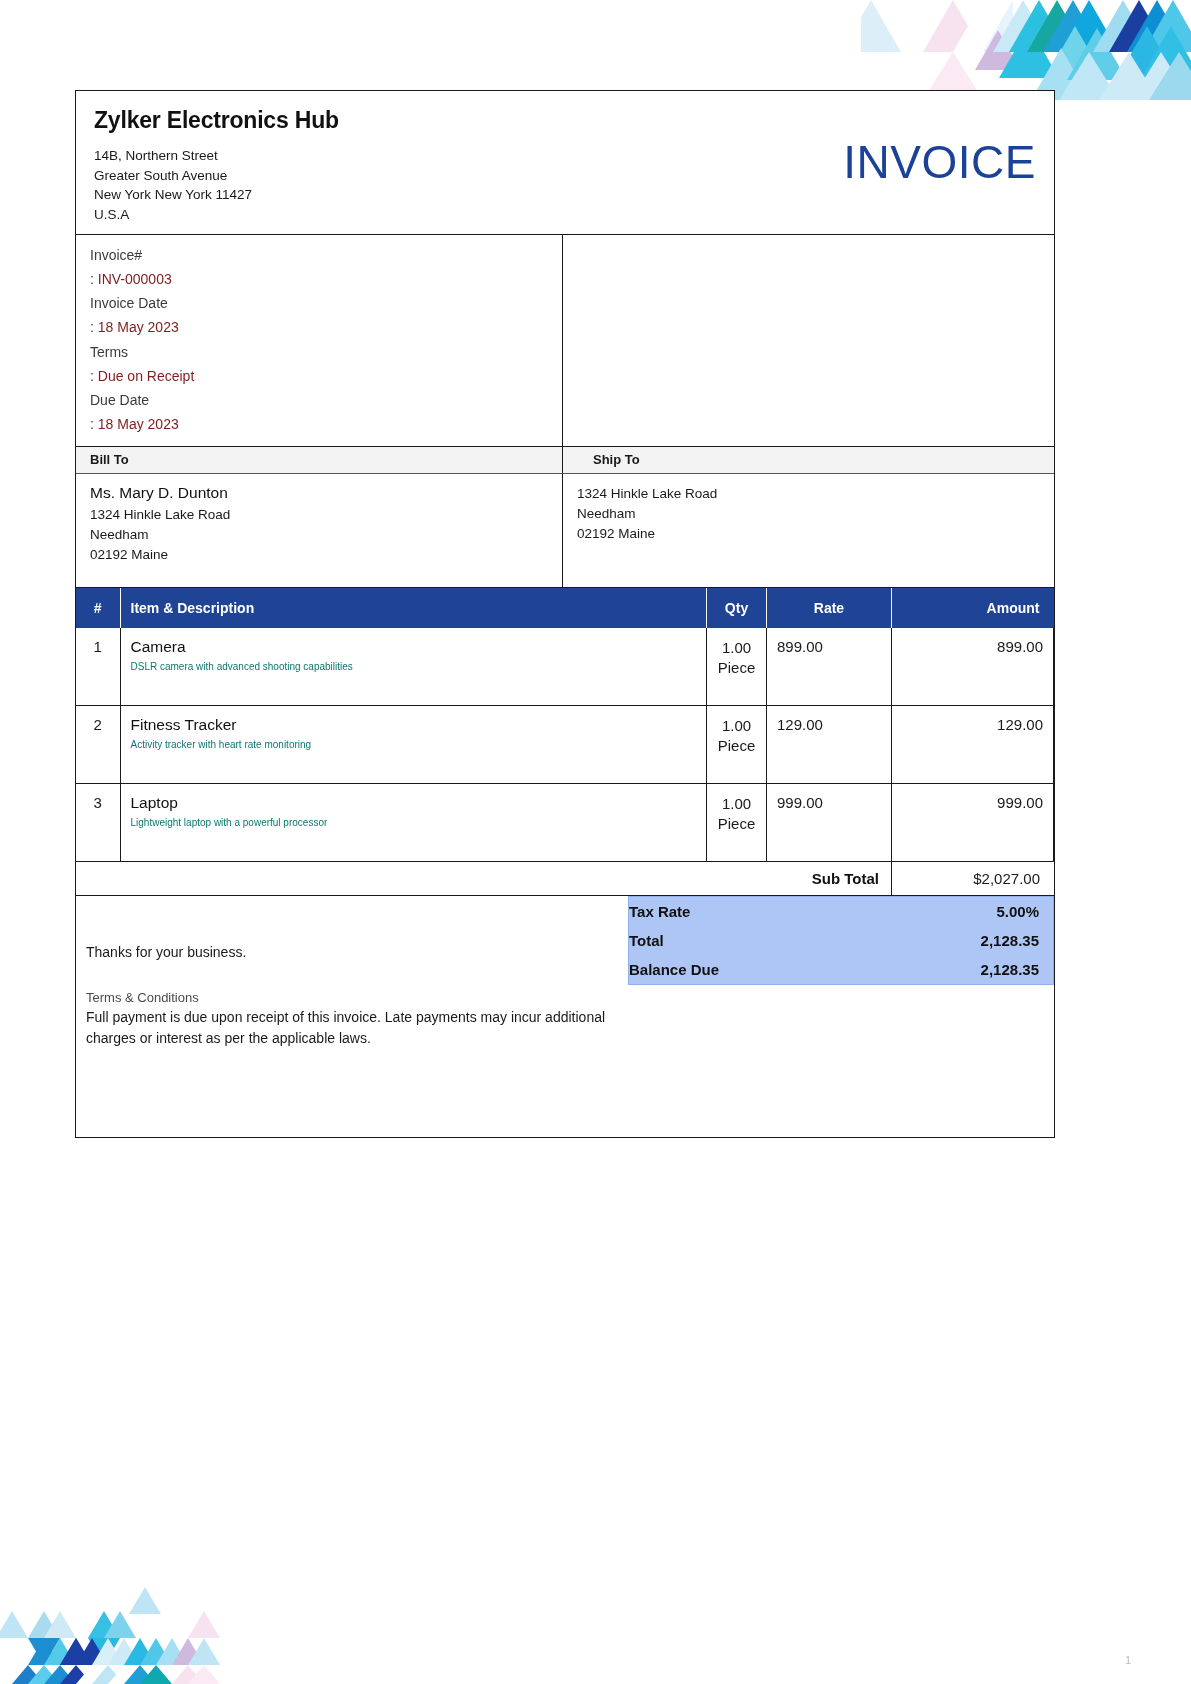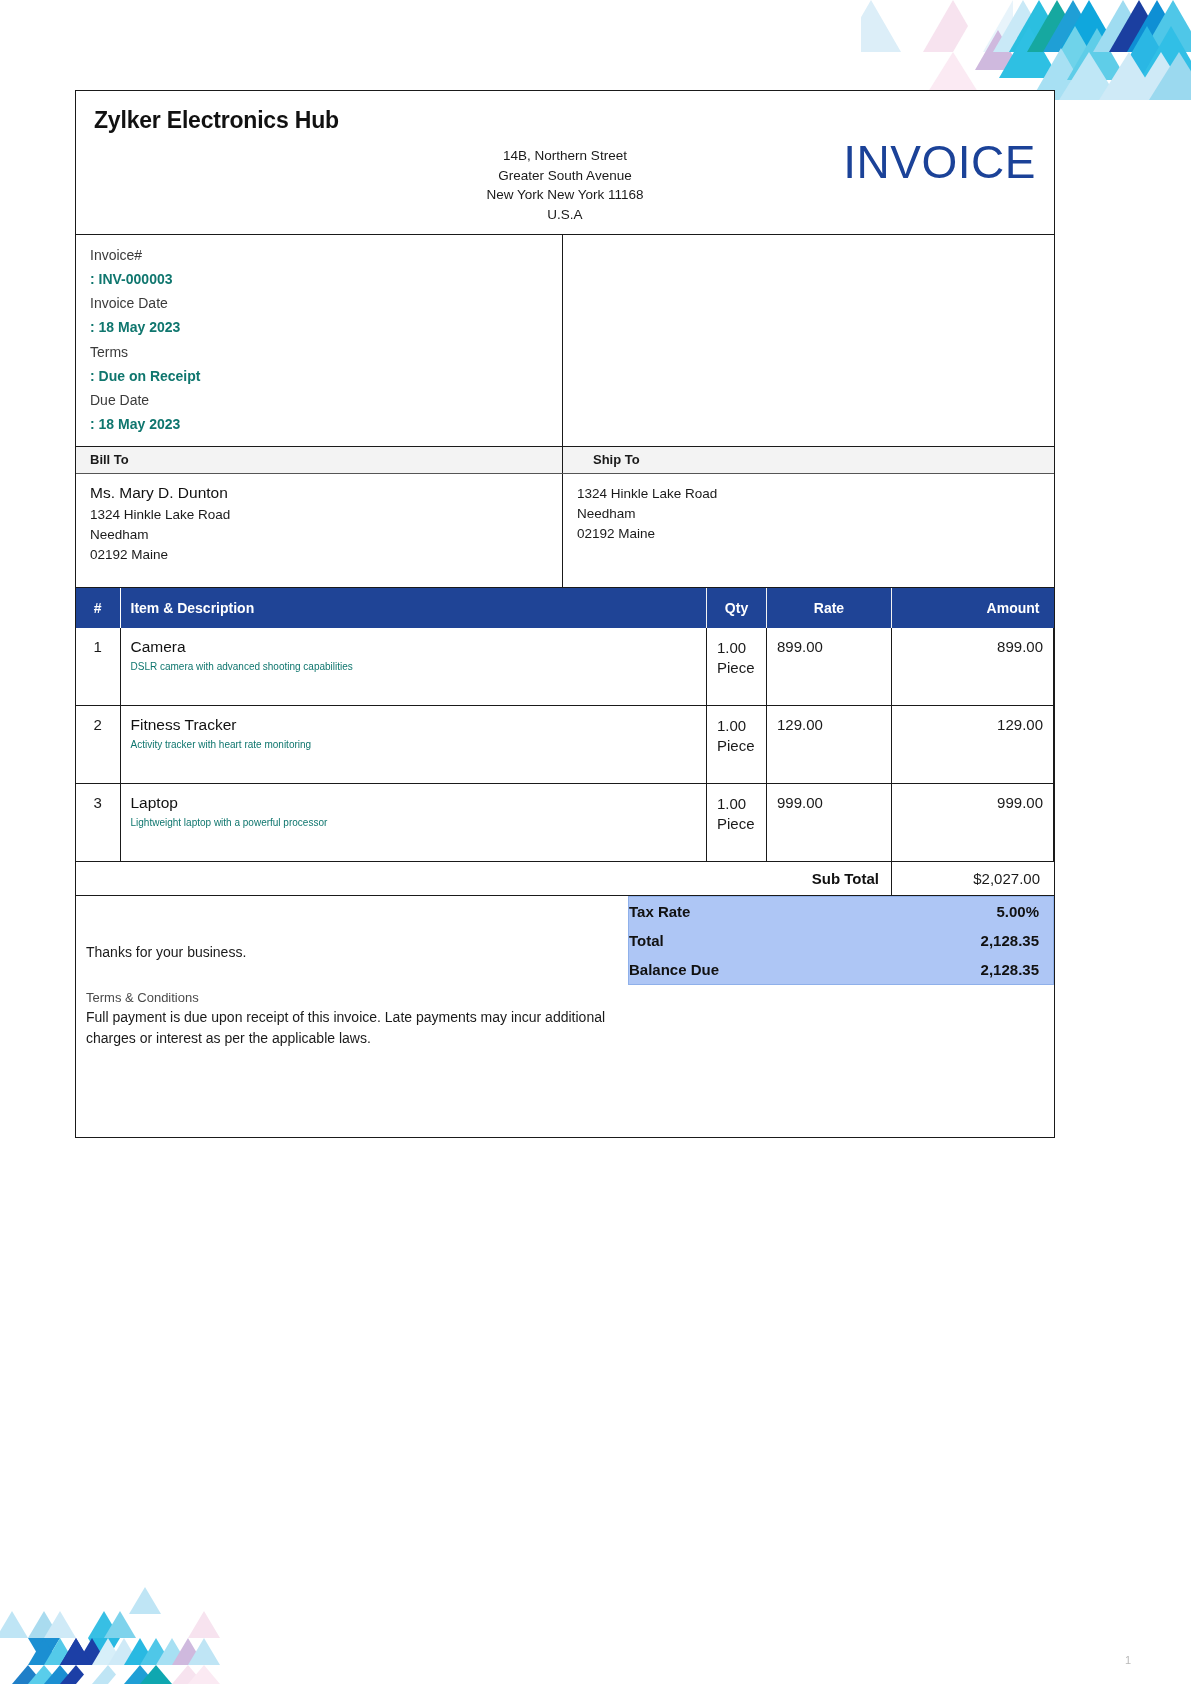--- a/index.html
+++ b/index.html
@@ -41,21 +41,21 @@
     font-weight: bold;
     letter-spacing: -0.2px;
     margin: 0 0 12px 0;
     color: #111;
   }
   .org-address {
     font-size: 13.5px;
     line-height: 1.45;
     color: #1a1a1a;
   }
-  .org-address div { white-space: nowrap; text-align: center; }
+  .org-address div { white-space: nowrap; }
   .invoice-word {
     position: absolute;
     right: 18px;
     top: 48px;
     font-size: 46px;
     font-weight: 400;
     color: #1b4298;
     letter-spacing: 0.5px;
     line-height: 1;
   }
@@ -71,21 +71,21 @@
     padding: 8px 14px 10px 14px;
   }
   .meta-right { flex: 1; }
   .meta-row {
     display: flex;
     font-size: 14px;
     line-height: 1.72;
     flex-direction: column;
   }
   .meta-label { width: 222px; color: #3b3b3b; }
-  .meta-value { font-weight: bold; color: #0f766e; }
+  .meta-value { font-weight: normal; color: #7f1d1d; }
 
   
   .party-head {
     display: flex;
     background: #f3f3f3;
     border-bottom: 1px solid #555;
     gap: 16px;
   }
   .party-head > div {
     padding: 5px 14px 6px 14px;
@@ -147,21 +147,21 @@
   td.c-num {
     text-align: center;
     border-right: 1.5px solid #1a1a1a;
     font-size: 14.5px;
     padding-top: 11px;
   }
   td.c-desc { border-right: 1.5px solid #1a1a1a; padding-left: 14px; }
   .it-name { font-size: 15.5px; margin-bottom: 5px; color: #111; }
   .it-desc { font-size: 10px; color: #0f766e; }
   td.c-qty {
-    text-align: left;
+    text-align: center;
     padding-right: 10px;
     border-right: 1.5px solid #1a1a1a;
     font-size: 15px;
     line-height: 1.32;
   }
   td.c-rate {
     text-align: left;
     padding-left: 14px;
     border-right: 1.5px solid #1a1a1a;
     font-size: 15px;
@@ -270,21 +270,21 @@
   <polygon points="318,52 348,100 288,100" fill="#9bd9ef"></polygon>
 </svg>
 
 <div class="sheet">
 
   <div class="header">
     <div class="org-name">Zylker Electronics Hub</div>
     <div class="org-address">
       <div>14B, Northern Street</div>
       <div>Greater South Avenue</div>
-      <div>New York New York 11168</div>
+      <div>New York New York 11427</div>
       <div>U.S.A</div>
     </div>
     <div class="invoice-word">INVOICE</div>
   </div>
 
   <div class="meta-strip">
     <div class="meta-left">
       <div class="meta-row">
         <span class="meta-label">Invoice#</span>
         <span class="meta-value">: INV-000003</span>

